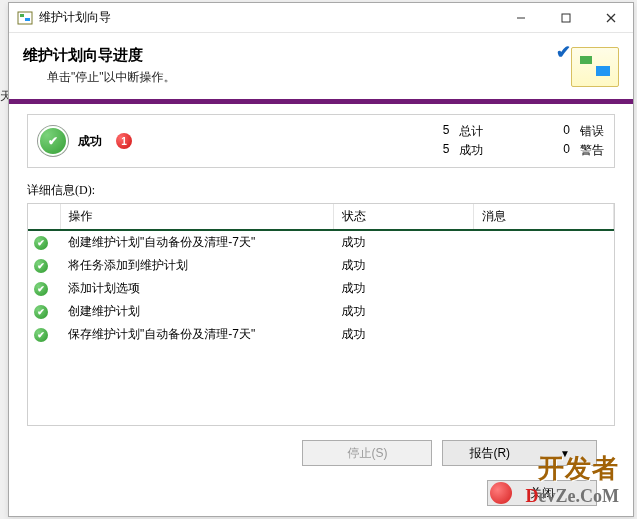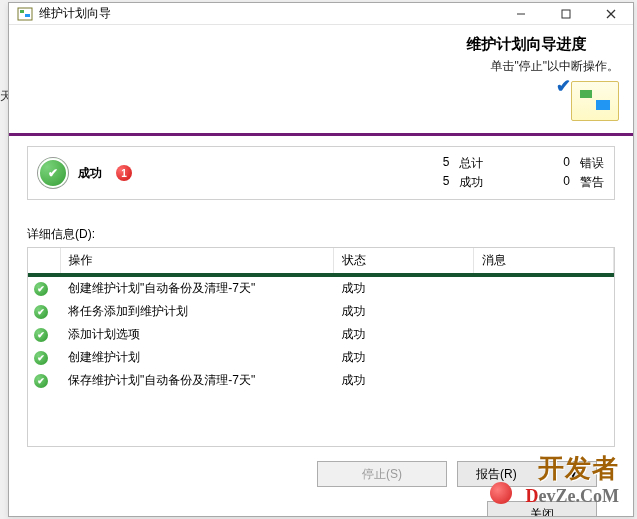--- a/index.html
+++ b/index.html
@@ -19,21 +19,21 @@
     top: 2px;
     width: 626px;
     height: 515px;
     background: #fff;
     border: 1px solid #a8a8a8;
     display: flex;
     flex-direction: column;
     box-shadow: 0 2px 6px rgba(0,0,0,0.1);
   }
   .titlebar {
-    height: 22px;
+    height: 30px;
     display: flex;
     align-items: center;
     background: #fff;
     border-bottom: 1px solid #e5e5e5;
   }
   .titlebar .app-icon {
     width: 16px; height: 16px;
     margin: 0 6px 0 8px;
     display:inline-block;
   }
@@ -47,23 +47,22 @@
     height: 30px;
     display: flex;
     align-items: center;
     justify-content: center;
     color: #333;
   }
 
   .header {
     display:flex;
     padding: 8px 14px 10px 14px;
-    border-bottom: 3px solid #701a75;
-    align-items: flex-end;
-    flex-direction: column;
+    border-bottom: 5px solid #701a75;
+    align-items: center;
   }
   .header .htexts { flex:1; }
   .header h1 {
     margin: 2px 0 4px 0;
     font-size: 15px;
     font-weight: bold;
   }
   .header .sub {
     margin: 0 0 0 24px;
     font-size: 12px;
@@ -128,35 +127,35 @@
   .summary .spacer { flex:1; }
   .stats {
     display:grid;
     grid-template-columns: auto auto 60px auto auto;
     column-gap: 10px;
     row-gap: 2px;
     font-size:12px;
   }
   .stats .gap { width:50px; }
 
-  .detail-label { margin: 16px 0 4px 0; }
+  .detail-label { margin: 4px 0 4px 0; font-family: Liberation Serif, serif; }
 
   .table-box {
     border:1px solid #cfcfcf;
     flex:1;
     overflow:auto;
     background:#fff;
     min-height:200px;
   }
   table { width:100%; border-collapse: collapse; }
   thead th {
     text-align:left;
     font-weight:normal;
     background:#fff;
-    border-bottom:4px solid #14532d;
+    border-bottom:2px solid #14532d;
     border-right:1px solid #e4e4e4;
     padding:4px 8px;
     font-size:12px;
   }
   tbody td {
     padding:3px 8px;
     font-size:12px;
     border:none;
     vertical-align:middle;
   }
@@ -175,21 +174,21 @@
   .footer {
     padding: 14px 18px 14px 18px;
     display:flex;
     justify-content:flex-end;
     gap:10px;
   }
   .btn {
     height:26px;
     border:1px solid #adadad;
     background:#e9e9e9;
-    padding: 0 18px;
+    padding: 0 26px;
     font-size:12px;
     display:flex;
     align-items:center;
     justify-content:center;
     min-width:130px;
   }
   .btn[disabled] { color:#9a9a9a; background:#f0f0f0;}
   .btn .arrow { margin-left:18px; font-size:10px;}
   .btn.report {justify-content:space-between; min-width:140px;gap:32px;}
 

